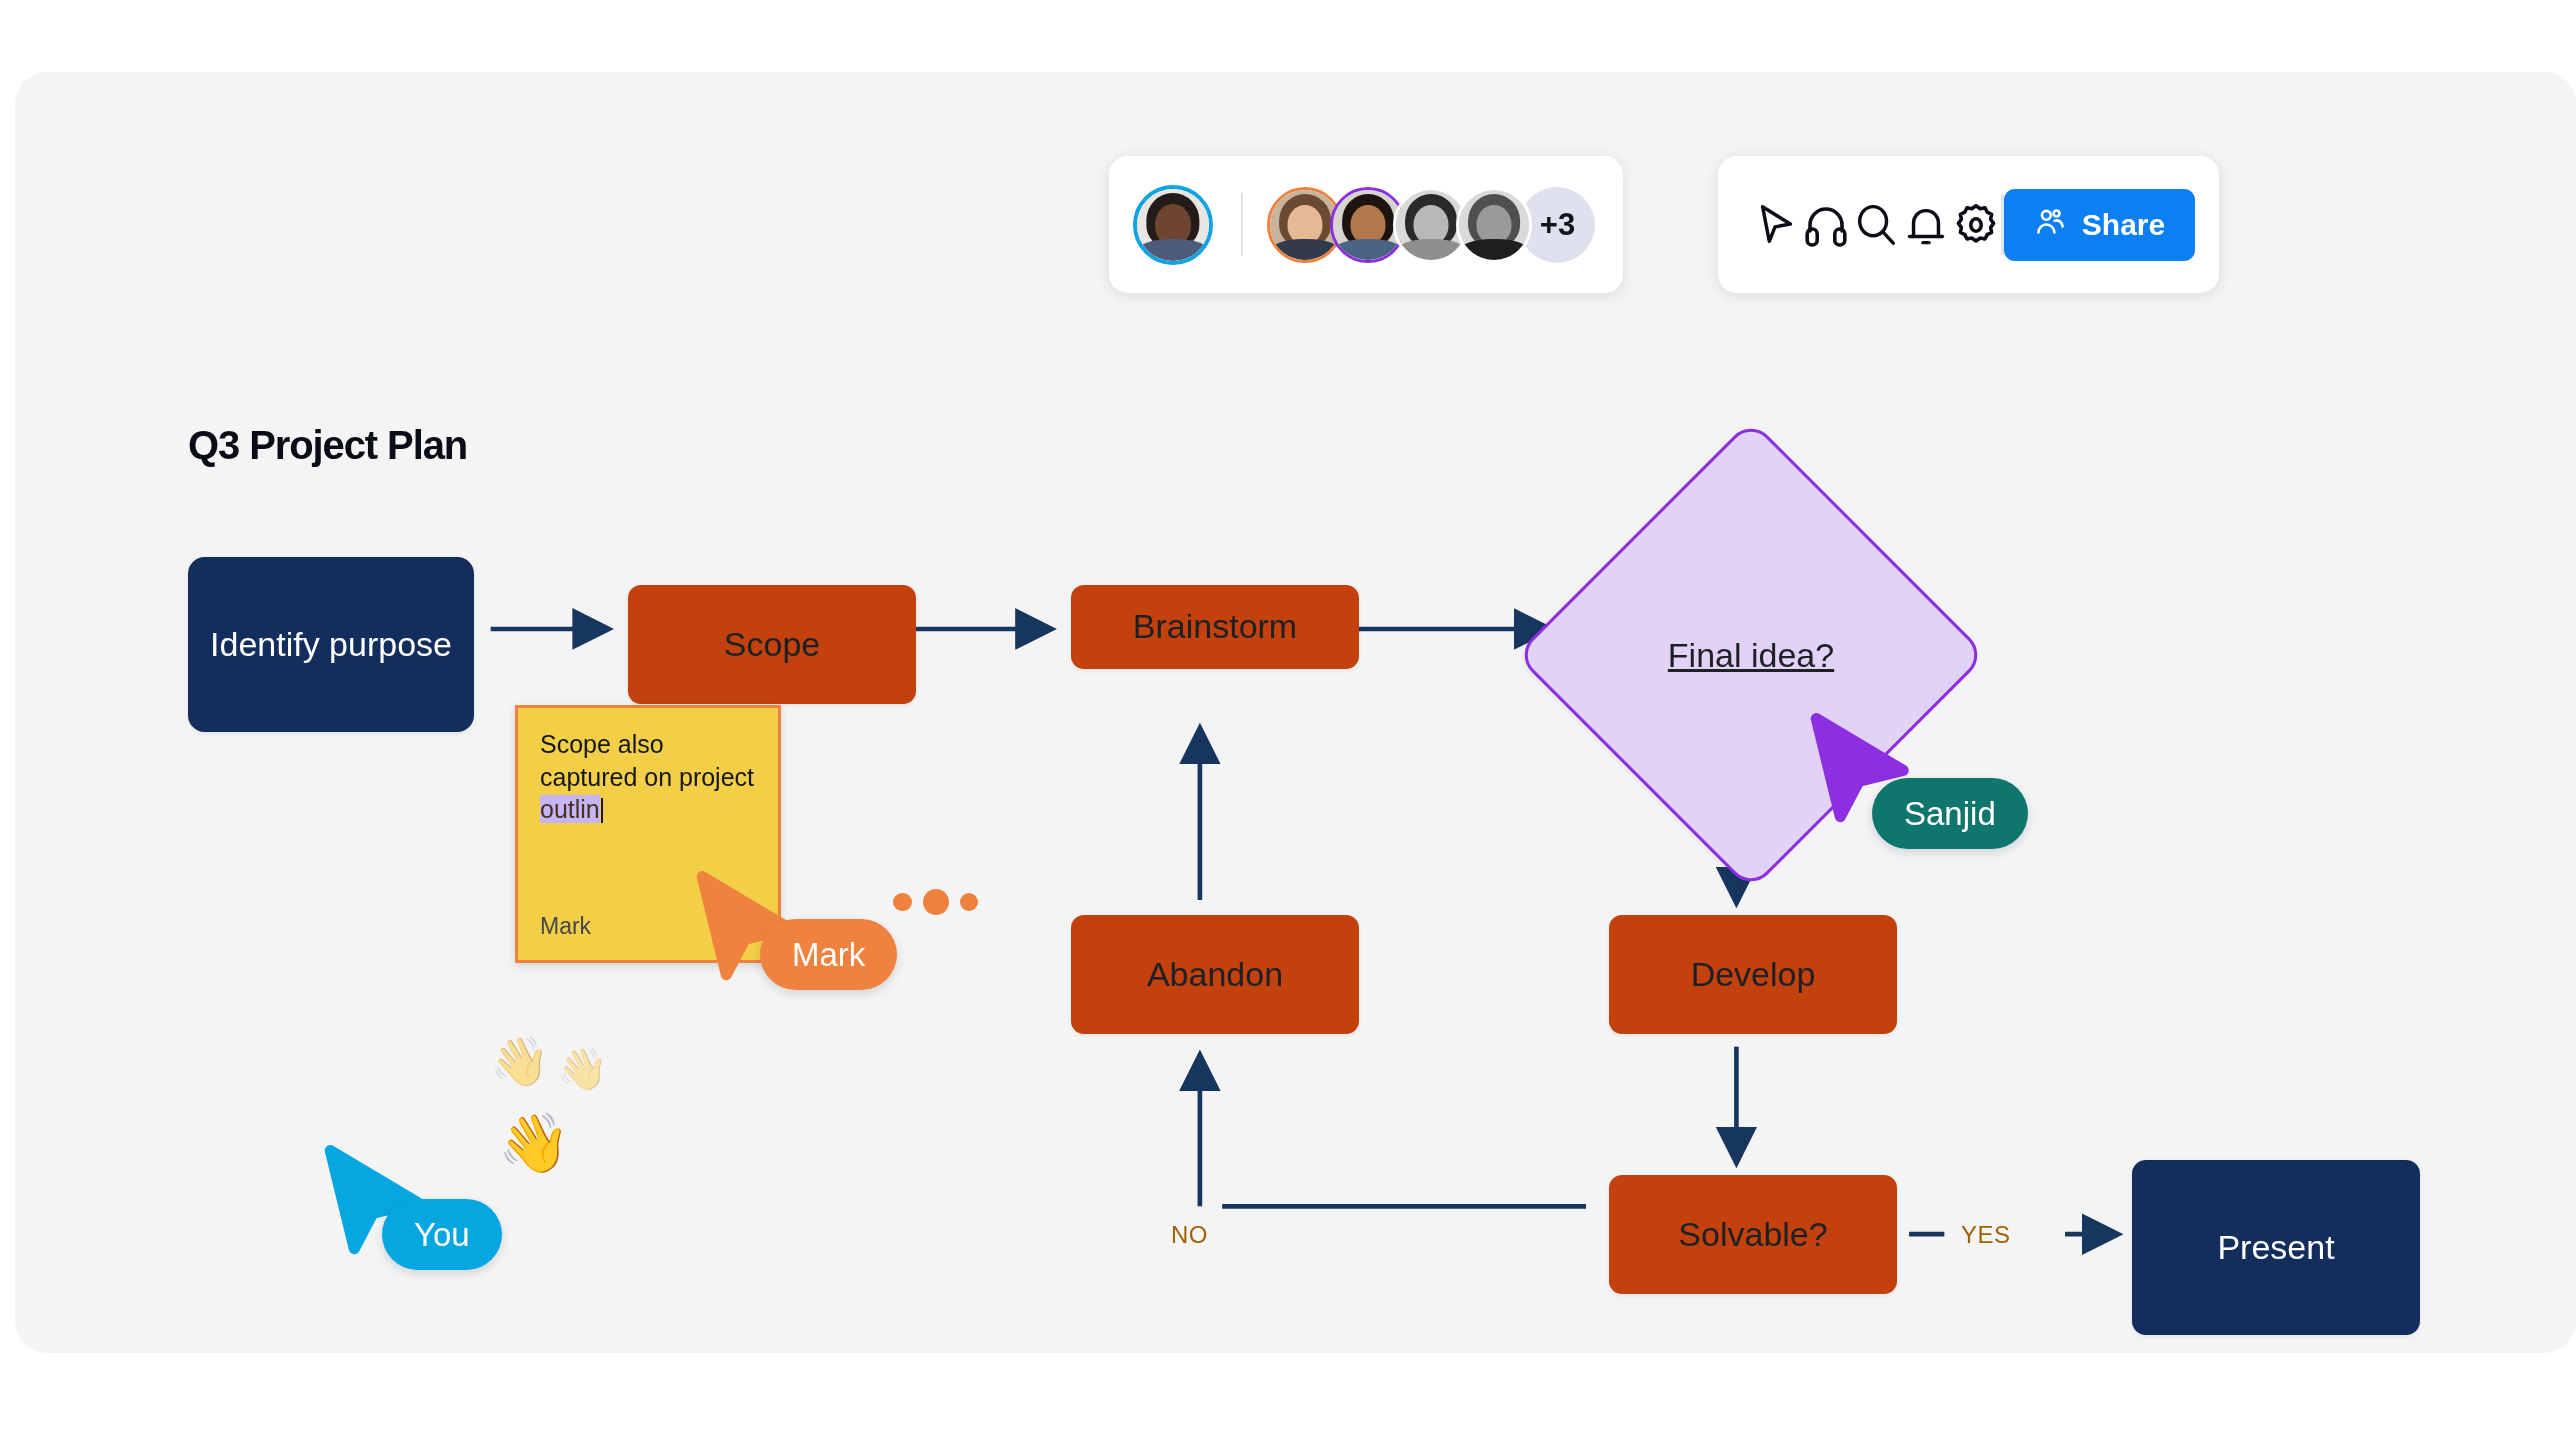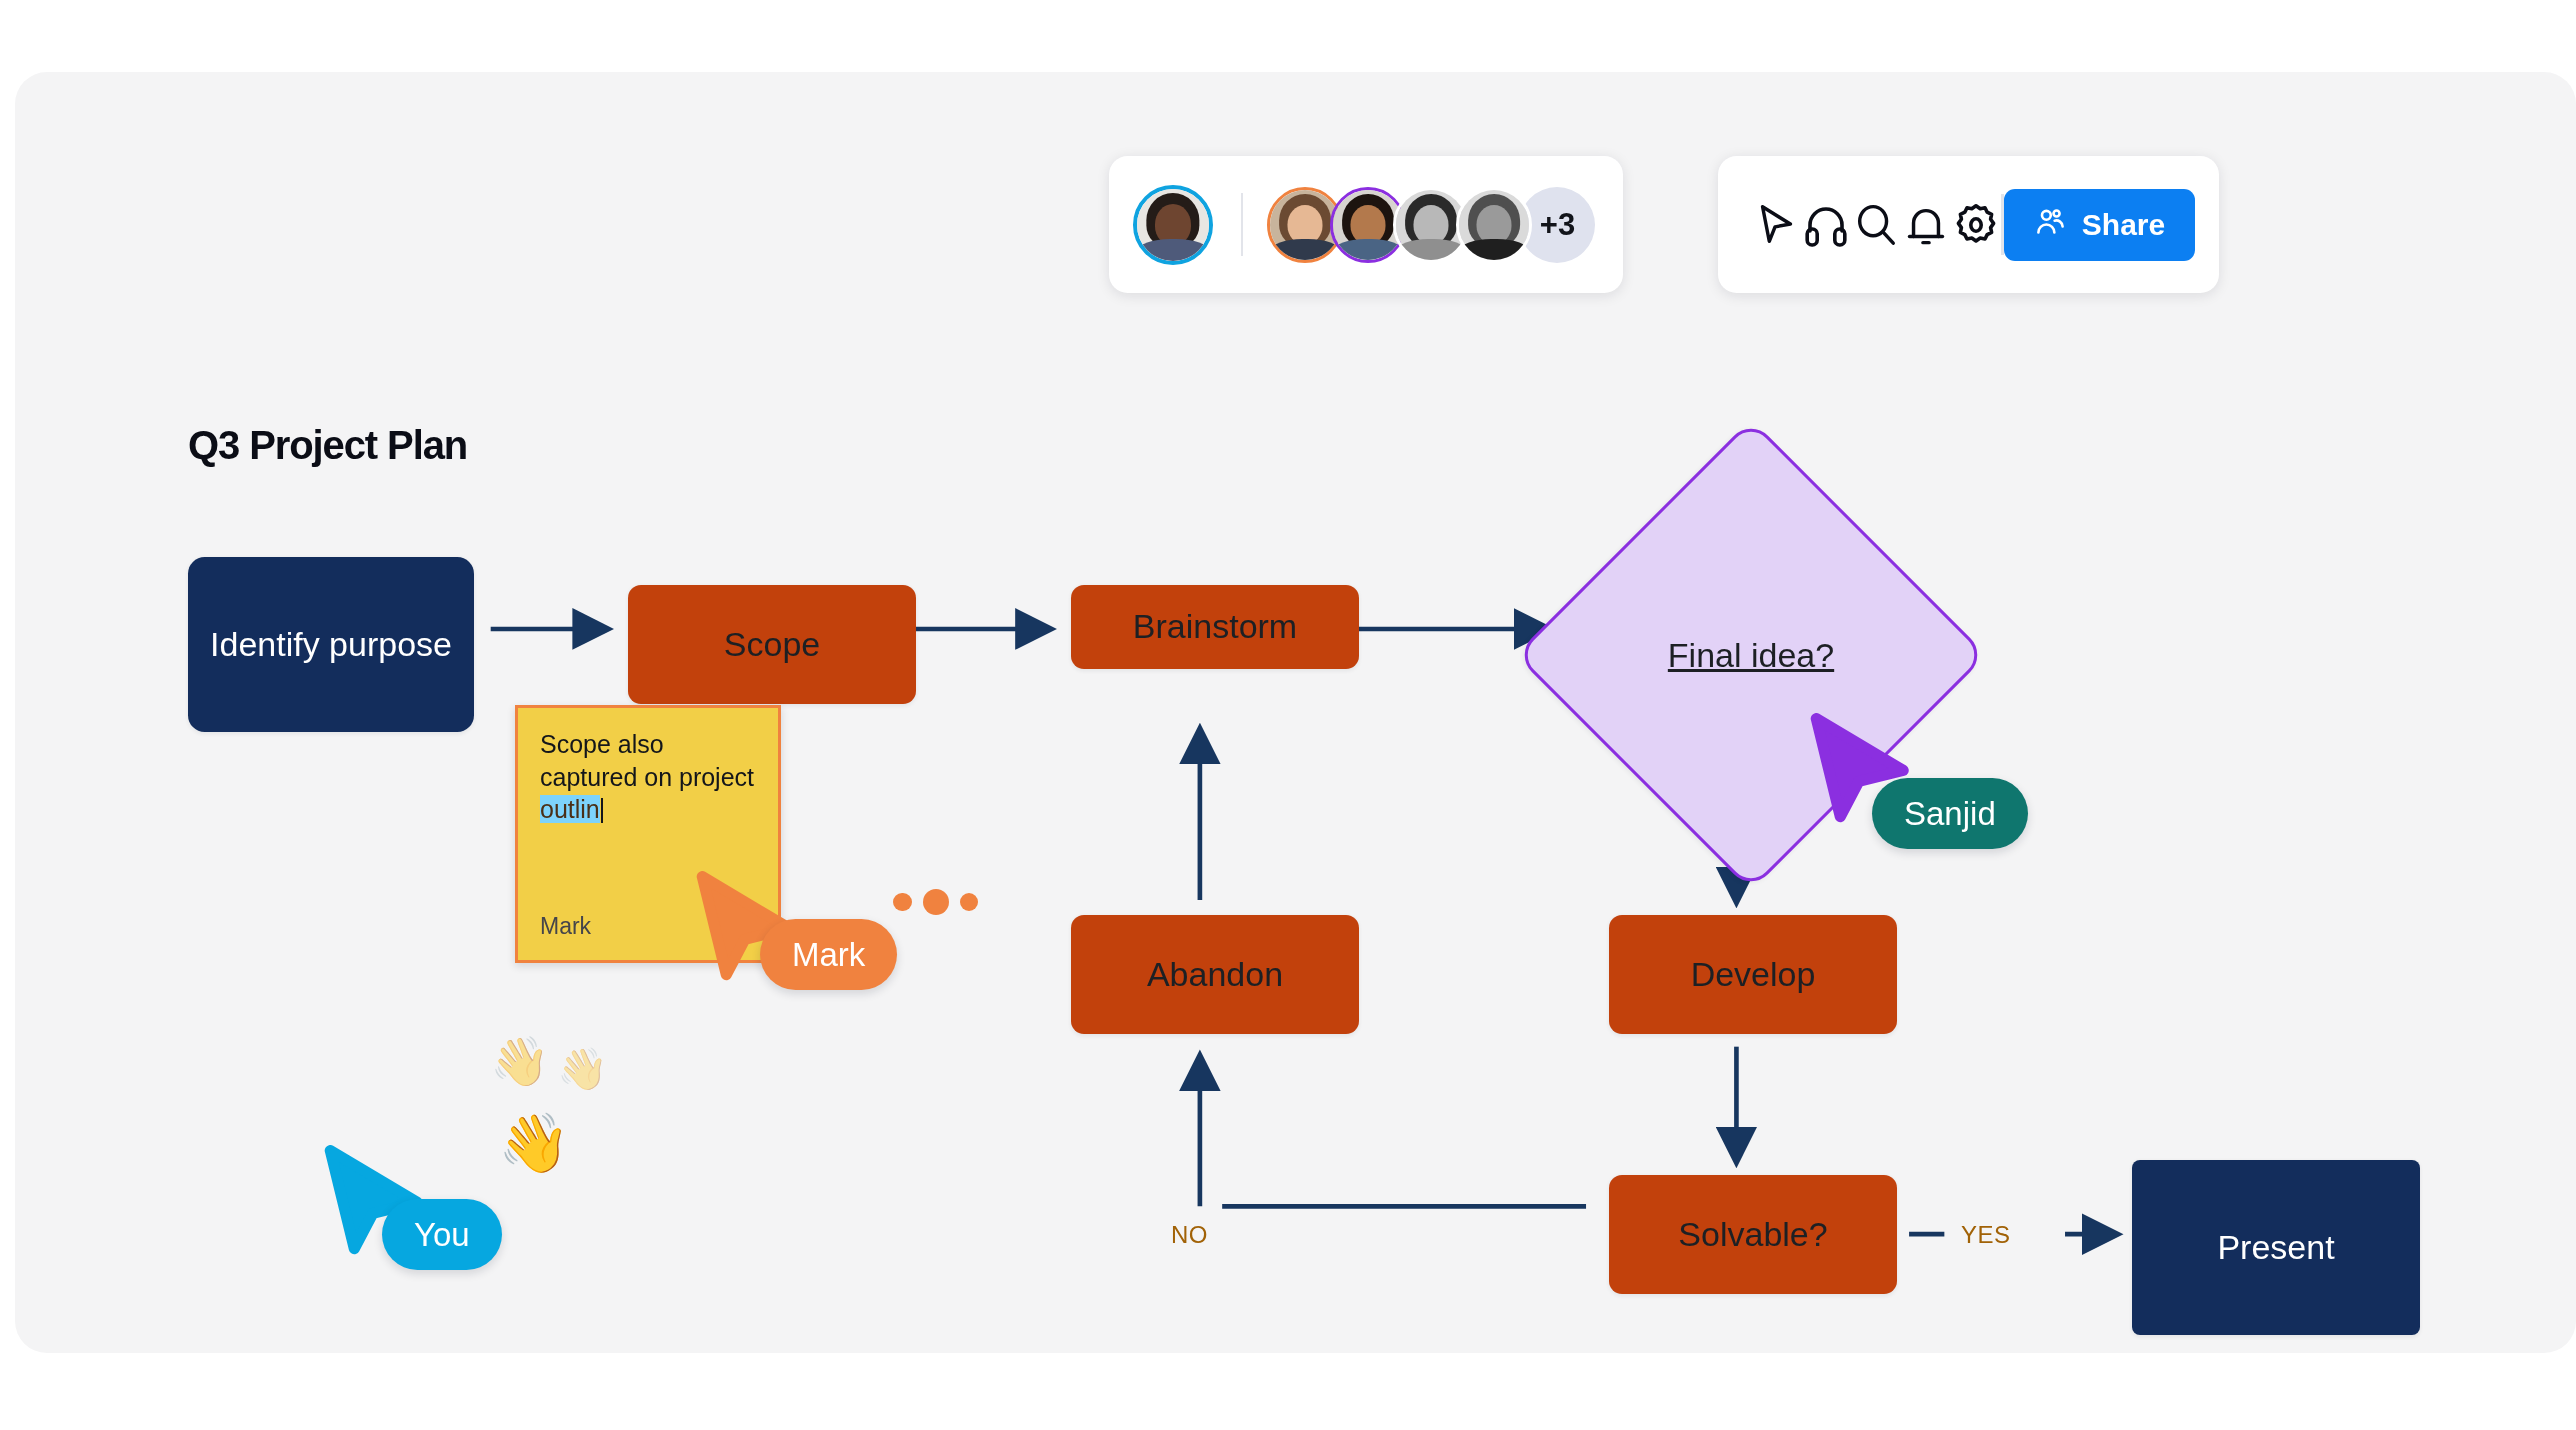--- a/index.html
+++ b/index.html
@@ -58,21 +58,21 @@
   }
   .node.gray { background: #c2410c; }
   .node.navy { background: #132d5c; color: #ffffff; }
 
   #node-identify { left: 173px; top: 485px; width: 286px; height: 175px; border-radius: 16.7px; }
   #node-scope    { left: 613px; top: 513px; width: 288px; height: 119px; }
   #node-brain    { left: 1056px; top: 513px; width: 288px; height: 84px; }
   #node-abandon  { left: 1056px; top: 843px; width: 288px; height: 119px; }
   #node-develop  { left: 1594px; top: 843px; width: 288px; height: 119px; }
   #node-solvable { left: 1594px; top: 1103px; width: 288px; height: 119px; }
-  #node-present  { left: 2117px; top: 1088px; width: 288px; height: 175px; border-radius: 8px; }
+  #node-present  { left: 2117px; top: 1088px; width: 288px; height: 175px; border-radius: 14px; }
 
   
   #node-final {
     position: absolute;
     left: 1569px;
     top: 416px;
     width: 334px;
     height: 334px;
   }
   #node-final .diamond-shape {
@@ -119,21 +119,21 @@
     padding: 20.4px 22px;
     box-shadow: 0 2.8px 8.4px rgba(15,23,42,.14);
   }
   #sticky .sticky-text {
     font-size: 25px;
     color: #14161a;
     line-height: 1.3;
     word-break: break-word;
   }
   #sticky .hl {
-    background: #7dd3fc;
+    background: #c4b5fd;
     color: #4a2f17;
   }
   #sticky .caret {
     display: inline-block;
     width: 2.8px;
     height: 25px;
     background: #14161a;
     vertical-align: -4.6px;
     margin-left: 0.9px;
   }

